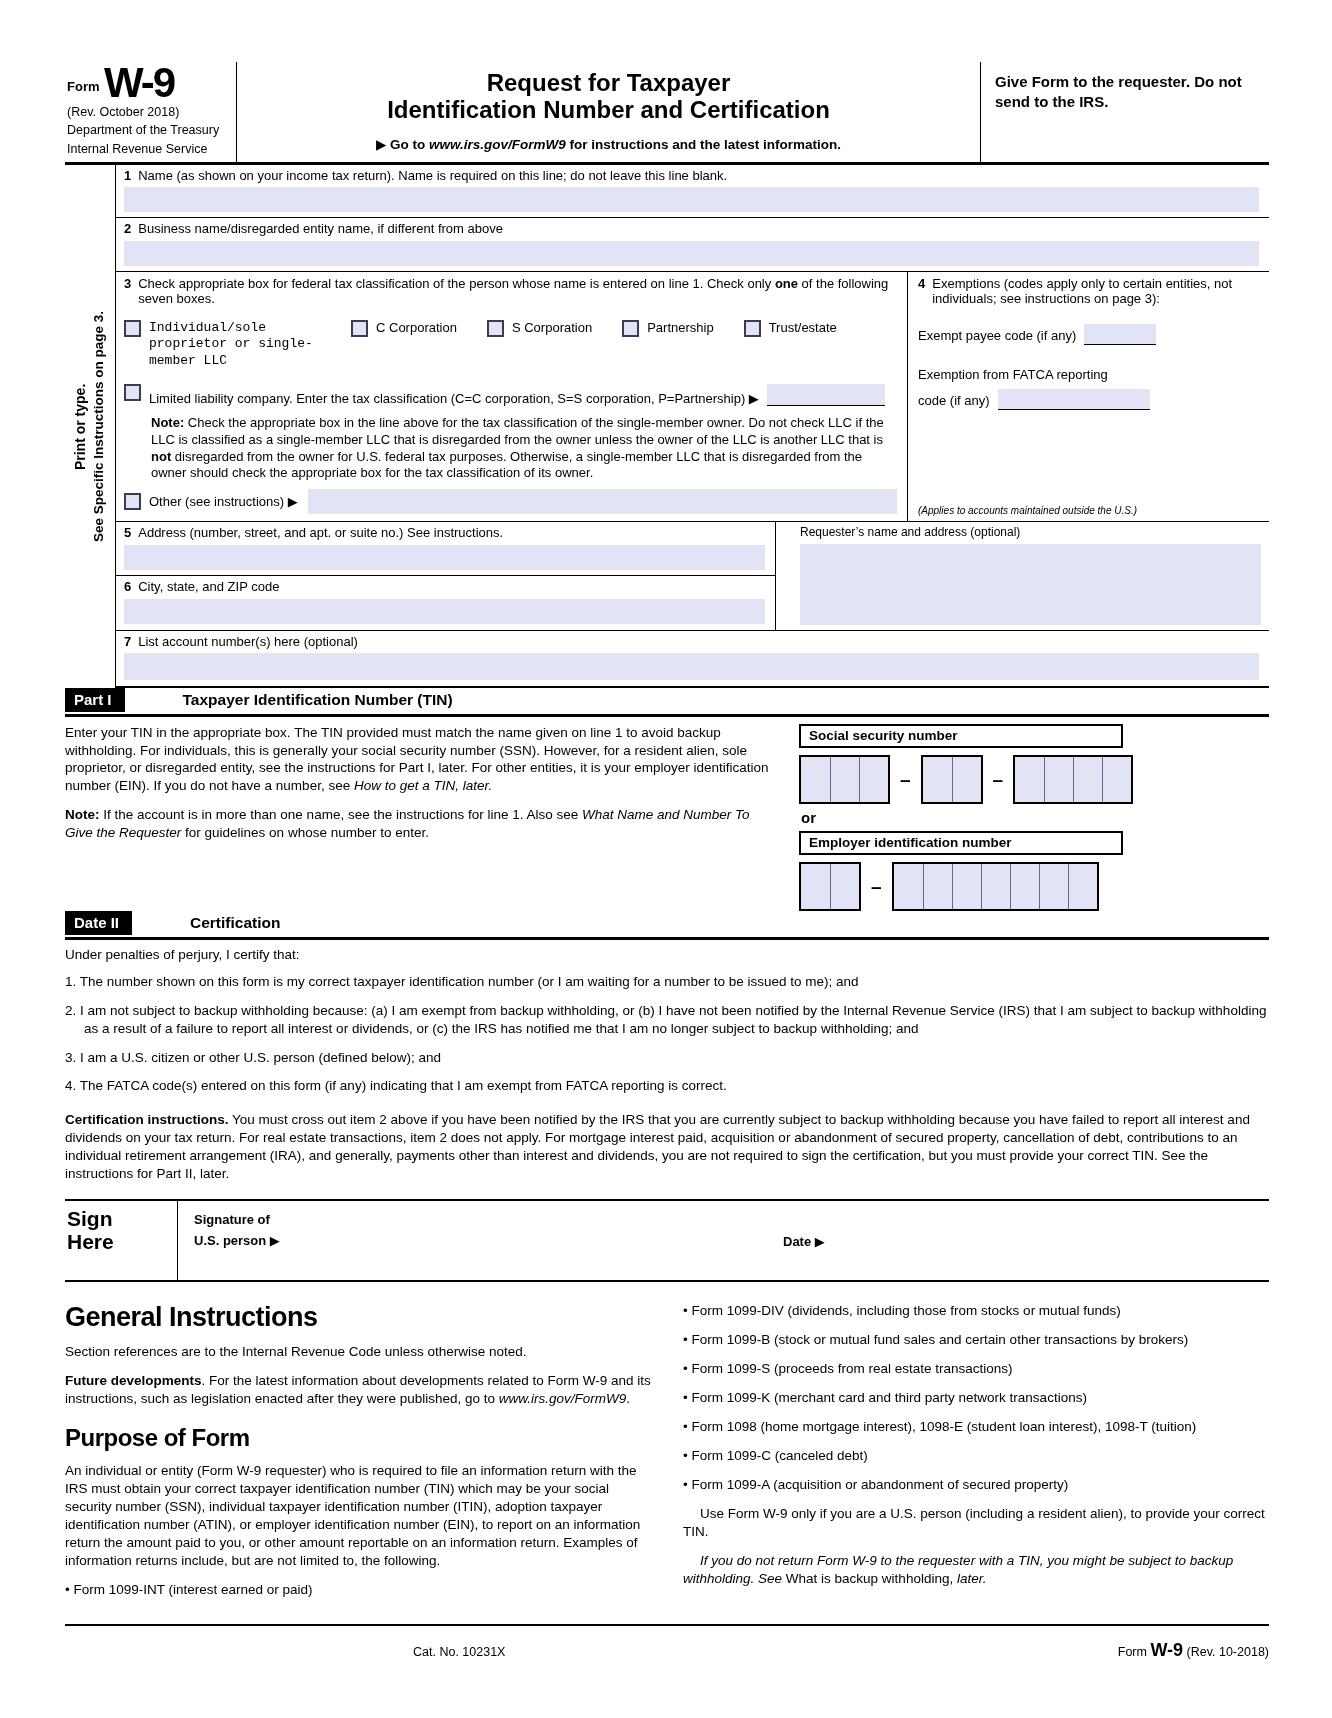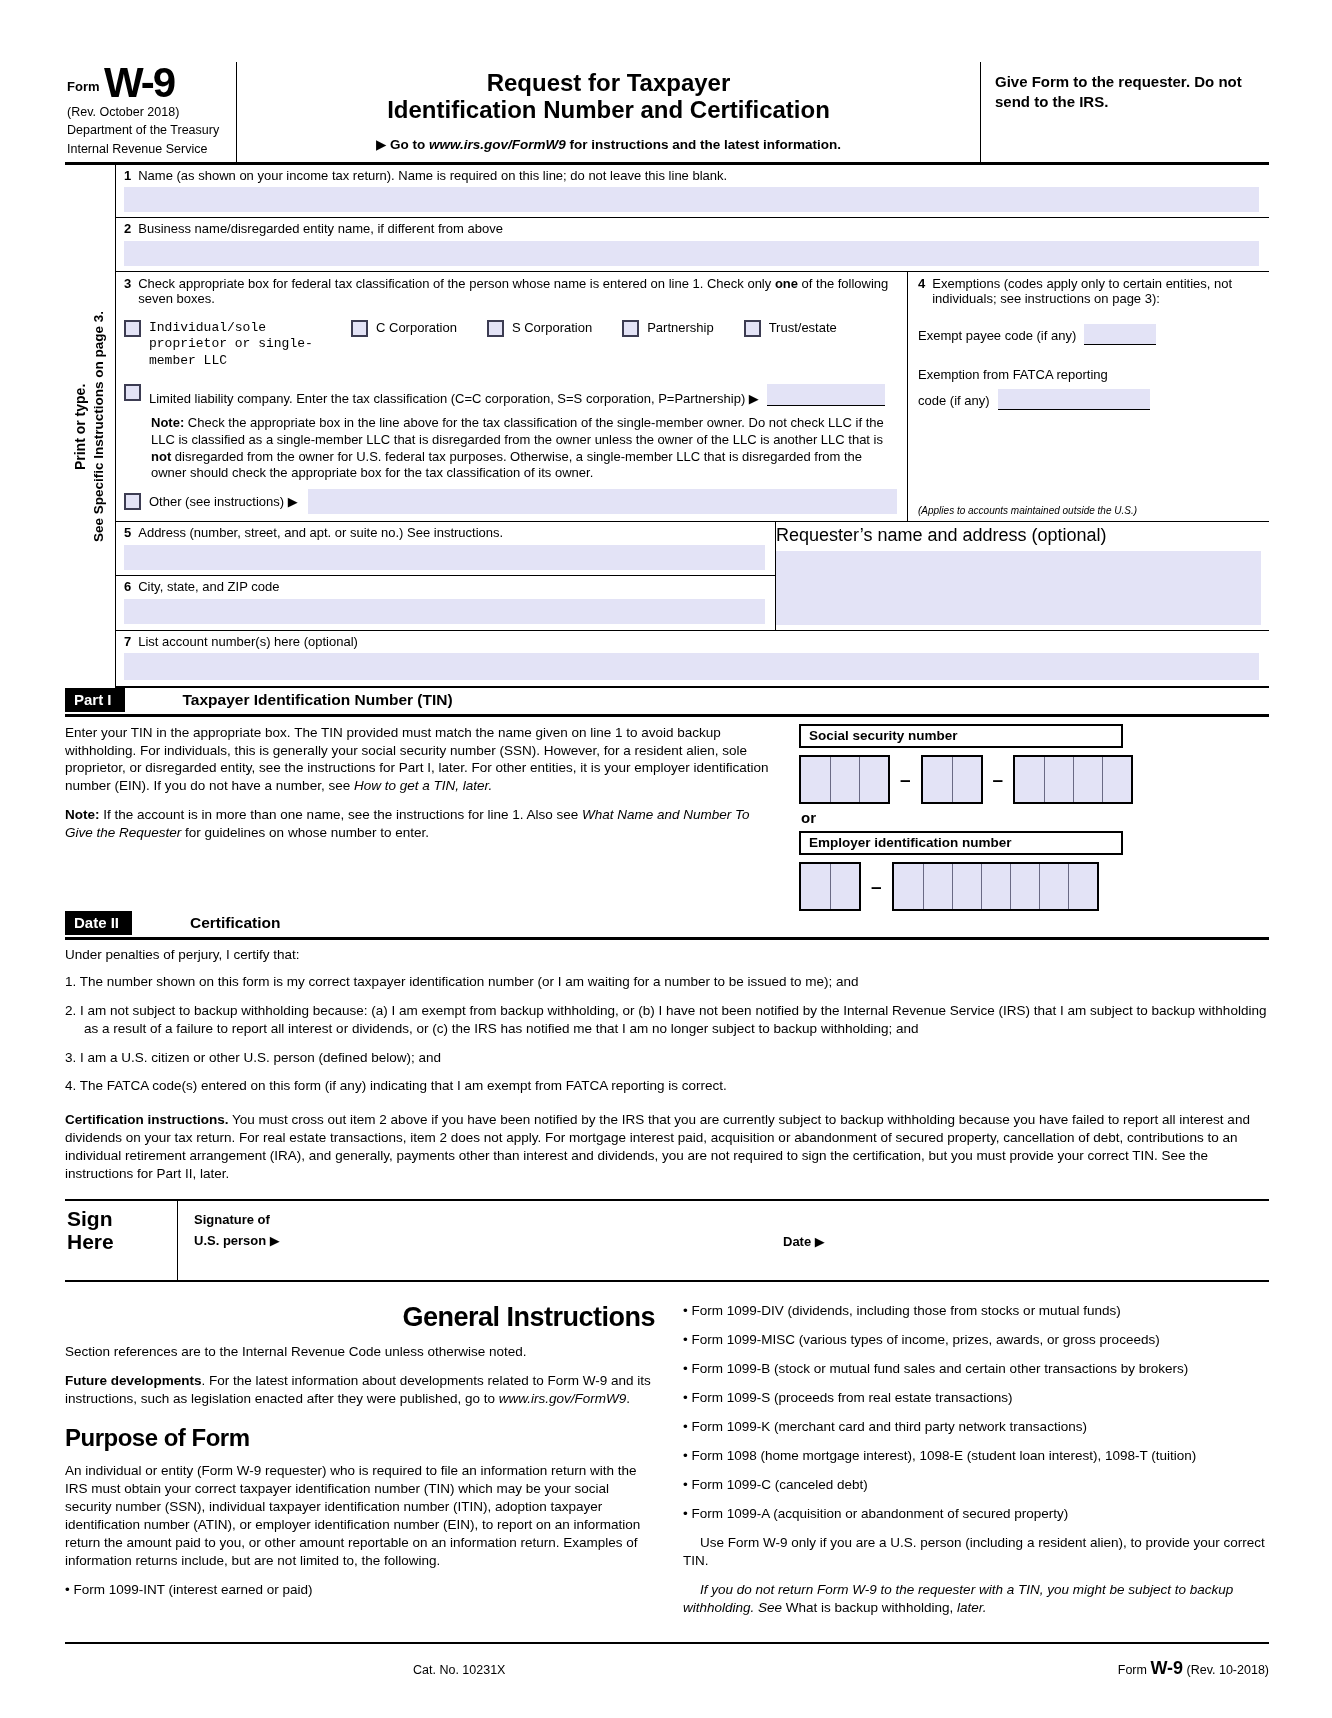--- a/index.html
+++ b/index.html
@@ -57,21 +57,21 @@
   .fatca-input{width:152px;margin-left:8px;}
   .exline{margin-top:17px;}
   .fatcaline{margin-top:22px;}
   .applies{position:absolute;left:10px;bottom:4px;font-size:10px;font-style:italic;}
 
   
   .r56{display:flex;border-bottom:1px solid var(--line);}
   .r56l{flex:1;display:flex;flex-direction:column;}
   .row5{border-bottom:1px solid var(--line);padding:3px 10px 5px 8px;}
   .row6{padding:3px 10px 6px 8px;flex:1;}
-  .r56r{width:494px;border-left:1px solid var(--line);padding:3px 8px 5px 0;display:flex;flex-direction:column;font-size:18px;}
+  .r56r{width:494px;border-left:1px solid var(--line);padding:3px 8px 5px 24px;display:flex;flex-direction:column;font-size:12px;}
   .reqfill{flex:1;background:var(--fill);margin-top:5px;}
   .row7{border-bottom:2px solid var(--line);padding:3px 10px 6px 8px;}
   .row7 .finput{height:27px;}
 
   
   .partbar{display:flex;align-items:center;border-bottom:3px solid var(--line);padding:0 0 2px;}
   .parttag{background:#000;color:#fff;font-weight:bold;font-size:15px;padding:3px 13px 4px 9px;}
   .parttitle{font-weight:bold;font-size:15.5px;margin-left:58px;}
 
   
@@ -97,21 +97,21 @@
   
   .signrow{display:flex;border-top:2px solid var(--line);border-bottom:2px solid var(--line);margin-top:17px;height:83px;}
   .signcell{width:112px;font-size:21px;font-weight:bold;line-height:1.08;padding:7px 0 0 2px;}
   .sigcell{width:606px;border-left:1px solid var(--line);padding:9px 0 0 16px;font-weight:bold;font-size:13px;line-height:1.55;}
   .datecell{flex:1;padding-top:33px;font-weight:bold;font-size:13px;}
 
   
   .gi{display:flex;margin-top:20px;}
   .gileft{width:590px;margin-right:28px;}
   .giright{flex:1;}
-  .h1{font-size:27px;font-weight:bold;margin:0 0 10px;letter-spacing:-0.5px;text-align:right;}
+  .h1{font-size:27px;font-weight:bold;margin:0 0 10px;letter-spacing:-0.5px;}
   .h2{font-size:24px;font-weight:bold;margin:16px 0 10px;letter-spacing:-0.5px;}
   .gp{font-size:13.5px;line-height:1.33;margin:0 0 11px;}
   .bul{font-size:13.5px;line-height:1.33;margin:0 0 11px;}
   .indent1{text-indent:17px;}
 
   
   .footer{border-top:2px solid var(--line);margin-top:14px;display:flex;align-items:baseline;padding-top:14px;font-size:12.5px;}
   .cat{margin-left:348px;}
   .fright{margin-left:auto;}
   .fright .fw9{font-weight:bold;font-size:18px;}
@@ -353,21 +353,20 @@
     <div class="gileft">
       <div class="h1">General Instructions</div>
       <p class="gp">Section references are to the Internal Revenue Code unless otherwise noted.</p>
       <p class="gp"><span class="bold">Future developments</span><span>. For the latest information about developments related to Form W-9 and its instructions, such as legislation enacted after they were published, go to </span><span class="ital">www.irs.gov/FormW9</span><span>.</span></p>
       <div class="h2">Purpose of Form</div>
       <p class="gp">An individual or entity (Form W-9 requester) who is required to file an information return with the IRS must obtain your correct taxpayer identification number (TIN) which may be your social security number (SSN), individual taxpayer identification number (ITIN), adoption taxpayer identification number (ATIN), or employer identification number (EIN), to report on an information return the amount paid to you, or other amount reportable on an information return. Examples of information returns include, but are not limited to, the following.</p>
       <p class="bul">• Form 1099-INT (interest earned or paid)</p>
     </div>
     <div class="giright">
       <p class="bul">• Form 1099-DIV (dividends, including those from stocks or mutual funds)</p>
-      <p class="bul">• Form 1099-MISC (various types of income, prizes, awards, or gross proceeds)</p>
       <p class="bul">• Form 1099-B (stock or mutual fund sales and certain other transactions by brokers)</p>
       <p class="bul">• Form 1099-S (proceeds from real estate transactions)</p>
       <p class="bul">• Form 1099-K (merchant card and third party network transactions)</p>
       <p class="bul">• Form 1098 (home mortgage interest), 1098-E (student loan interest), 1098-T (tuition)</p>
       <p class="bul">• Form 1099-C (canceled debt)</p>
       <p class="bul">• Form 1099-A (acquisition or abandonment of secured property)</p>
       <p class="gp indent1">Use Form W-9 only if you are a U.S. person (including a resident alien), to provide your correct TIN.</p>
       <p class="gp indent1"><span class="ital">If you do not return Form W-9 to the requester with a TIN, you might be subject to backup withholding. See </span><span>What is backup withholding,</span><span class="ital"> later.</span></p>
     </div>
   </div>

